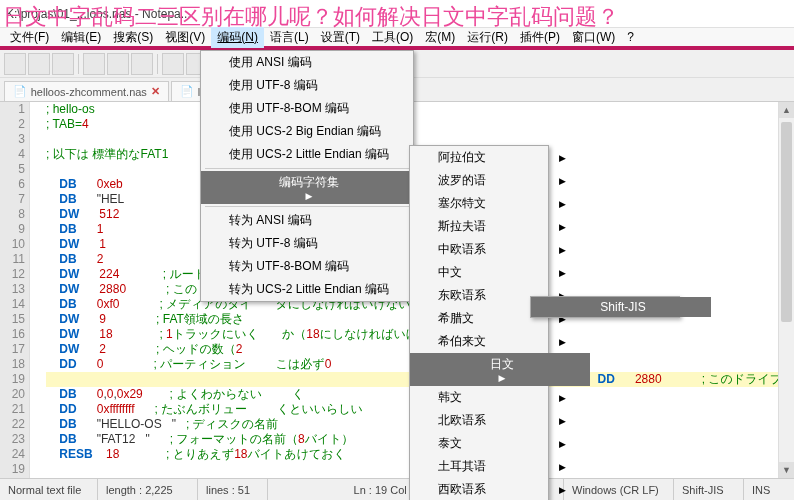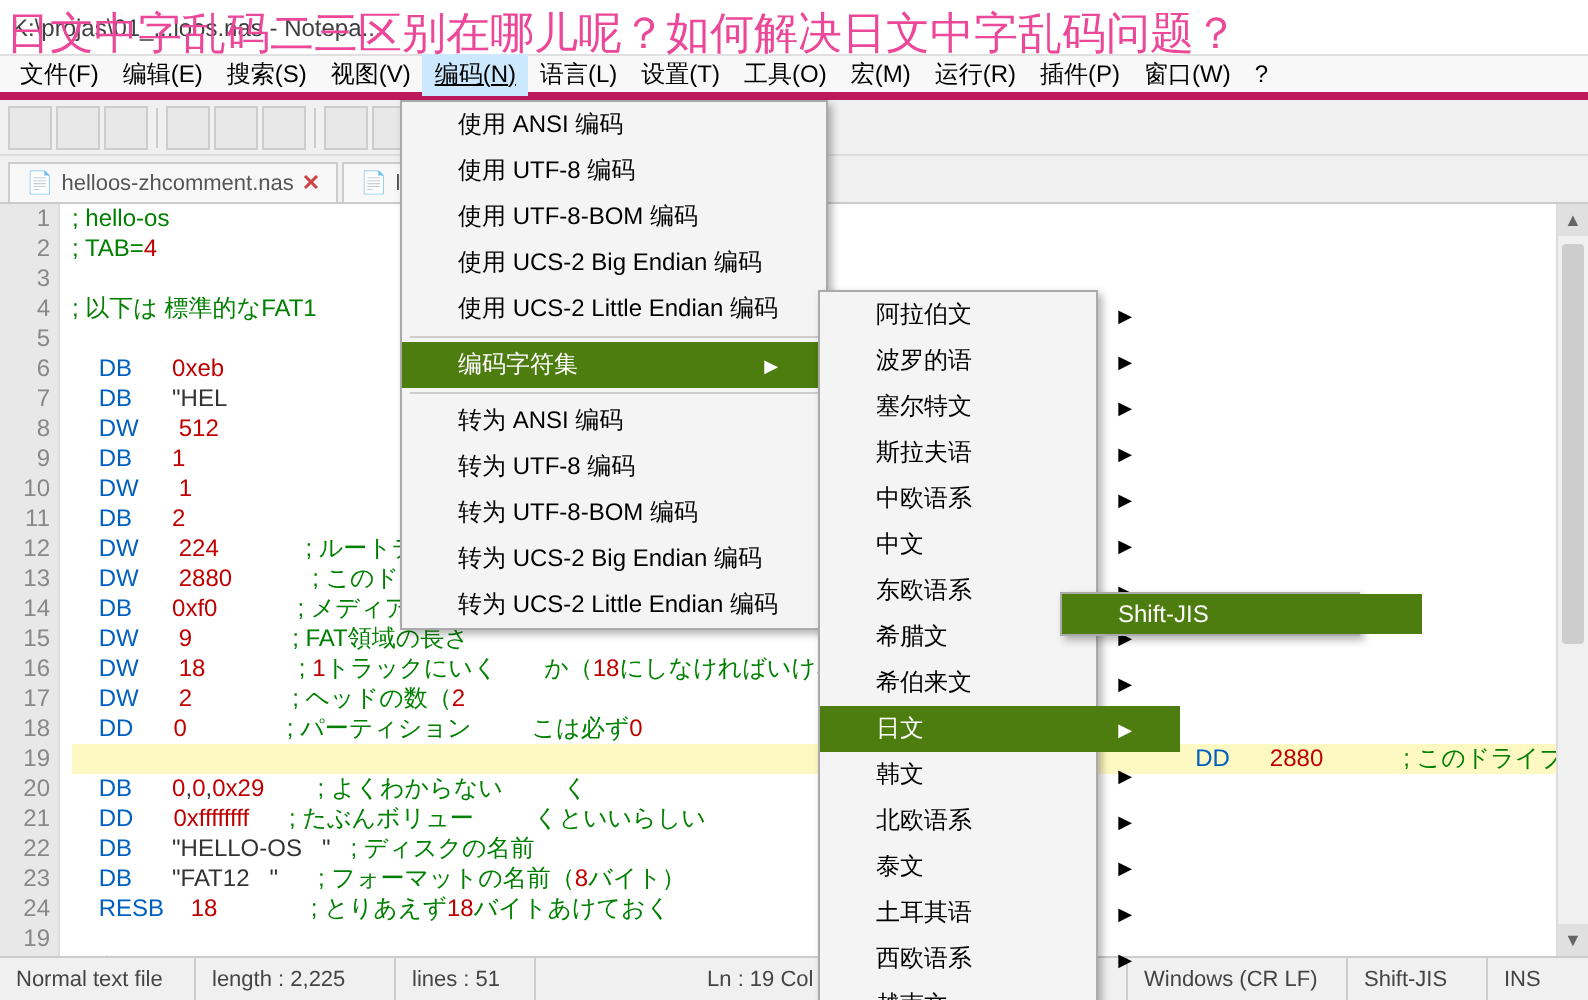--- a/index.html
+++ b/index.html
@@ -10,29 +10,29 @@
 .menu-item { padding: 2px 6px; cursor: pointer; }
 .menu-item.active { background: #cce8ff; text-decoration: underline; }
 .toolbar { height: 28px; background: #f0f0f0; border-bottom: 1px solid #ddd; display: flex; align-items: center; gap: 2px; padding-left: 4px; }
 .tb-btn { width: 22px; height: 22px; background: #e8e8e8; border: 1px solid #ccc; }
 .tb-sep { width: 1px; height: 20px; background: #ccc; margin: 0 2px; }
 .tabs { height: 24px; background: #f0f0f0; display: flex; align-items: flex-end; gap: 2px; padding-left: 4px; border-bottom: 1px solid #ccc; font-size: 11px; }
 .tab { padding: 3px 8px; background: #f8f8f8; border: 1px solid #ccc; border-bottom: none; display: flex; align-items: center; gap: 4px; color: #555; }
 .tab .x { color: #cc4444; font-weight: bold; }
 .editor { display: flex; height: 380px; font-family: Consolas, monospace; font-size: 12px; position: relative; }
 .gutter { width: 30px; background: #e8e8e8; text-align: right; padding-right: 4px; color: #888; line-height: 15px; border-right: 1px solid #ddd; }
-.code { flex: 1; white-space: pre; line-height: 15px; color: #333; padding-left: 6px; overflow: hidden; }
+.code { flex: 1; white-space: pre; line-height: 15px; color: #333; padding-left: 16px; overflow: hidden; }
 .code .line { height: 15px; }
 .code .sel { background: #fef9c3; display: block; text-align: right; }
-.code .kw { color: #0060c0; font-weight: normal; }
+.code .kw { color: #0060c0; font-weight: bold; }
 .code .num { color: #c00000; }
 .code .cm { color: #008000; }
 .dropdown { position: absolute; background: #f4f4f4; border: 1px solid #aaa; box-shadow: 2px 2px 4px rgba(0,0,0,0.3); font-size: 12px; z-index: 50; }
 .dd-item { padding: 3px 24px 3px 28px; min-width: 180px; cursor: pointer; display: flex; justify-content: space-between; align-items: center; }
-.dd-item.hl { background: #4d7c0f; color: #fff; }
+.dd-item.hl { background: #737373; color: #fff; flex-direction: column; }
 .dd-item .arrow { font-size: 9px; }
 .dd-sep { height: 1px; background: #ccc; margin: 2px 4px; }
 .dd1 { top: 50px; left: 200px; }
 .dd2 { top: 145px; left: 409px; width: 140px; }
 .dd3 { top: 296px; left: 530px; width: 150px; }
 .statusbar { position: absolute; bottom: 0; left: 0; right: 0; height: 22px; background: #f0f0f0; border-top: 1px solid #ccc; display: flex; align-items: center; font-size: 11px; color: #444; }
 .sb-seg { padding: 0 8px; border-right: 1px solid #ccc; height: 100%; display: flex; align-items: center; }
 .scrollbar-v { position: absolute; right: 0; top: 102px; width: 16px; height: 376px; background: #f0f0f0; border-left: 1px solid #ddd; }
 .sb-thumb { position: absolute; left: 2px; right: 2px; top: 20px; height: 200px; background: #cdcdcd; border-radius: 2px; }
 .sb-arrow { position: absolute; left: 0; right: 0; height: 16px; background: #e0e0e0; text-align: center; font-size: 9px; line-height: 16px; color: #666; }
@@ -151,23 +151,20 @@
     <div class="dd-item">
       <span>转为 ANSI 编码</span>
     </div>
     <div class="dd-item">
       <span>转为 UTF-8 编码</span>
     </div>
     <div class="dd-item">
       <span>转为 UTF-8-BOM 编码</span>
     </div>
     <div class="dd-item">
-      <span>转为 UCS-2 Big Endian 编码</span>
-    </div>
-    <div class="dd-item">
       <span>转为 UCS-2 Little Endian 编码</span>
     </div>
   </div>
 <div class="dropdown dd2">
     <div class="dd-item">
       <span>阿拉伯文</span>
       <span class="arrow">▶</span>
     </div>
     <div class="dd-item">
       <span>波罗的语</span>

